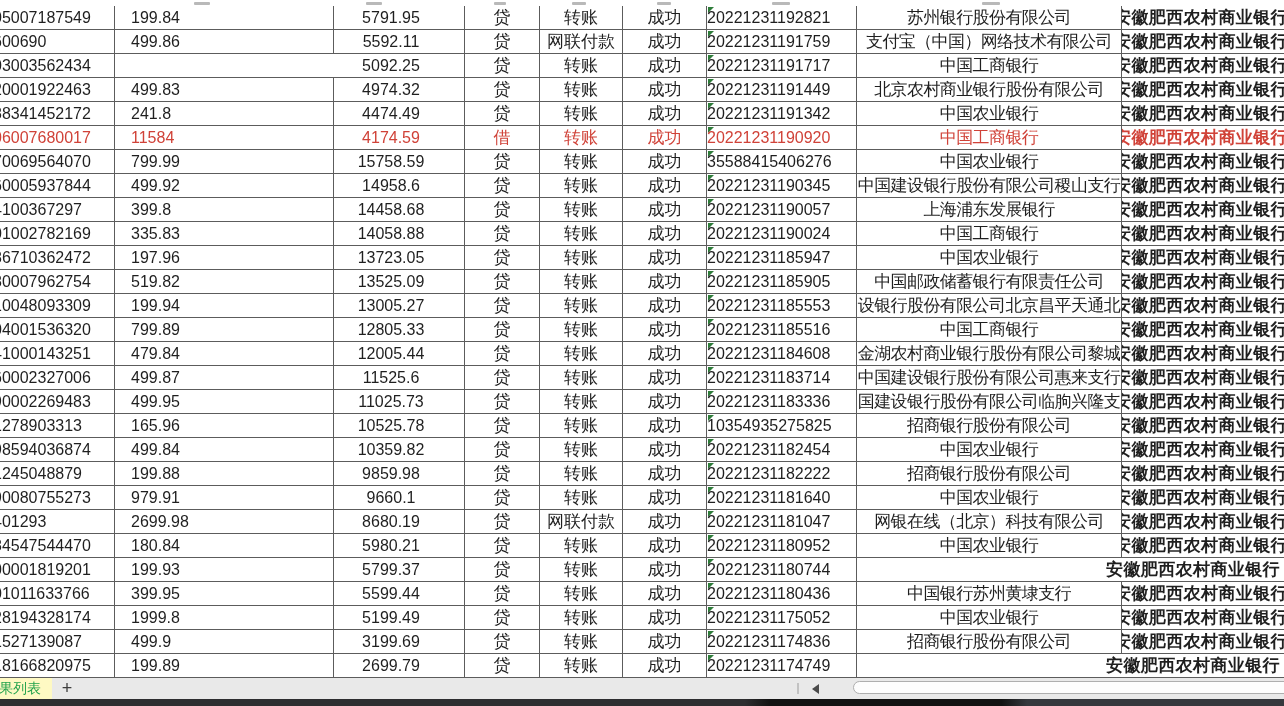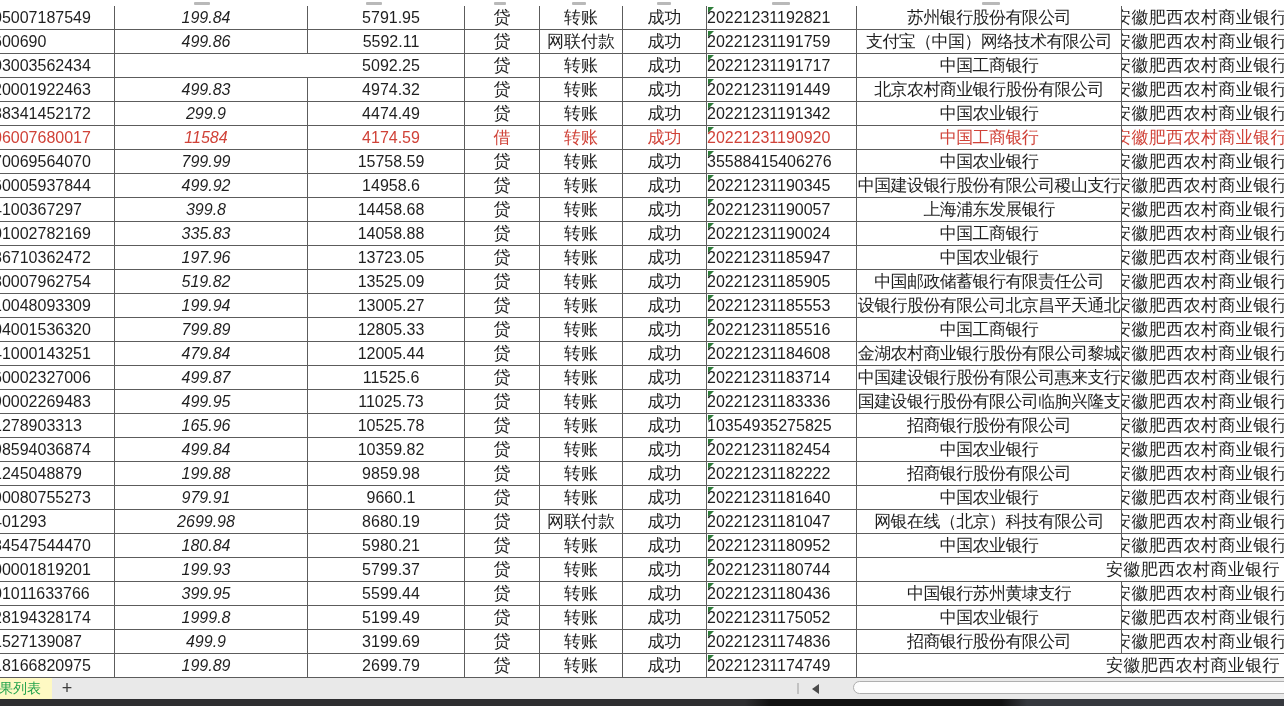--- a/index.html
+++ b/index.html
@@ -9,28 +9,28 @@
 
   
   #grid{position:absolute;left:0;top:0;width:1284px;height:678px;}
   #topline{position:absolute;left:0;top:6px;width:1284px;height:1px;background:#5c5c5c;}
   .row{position:absolute;left:0;width:1284px;height:24px;box-sizing:border-box;
        border-bottom:1px solid #5c5c5c;background:#fff;}
   .c{position:absolute;top:0;height:23px;line-height:23px;box-sizing:border-box;
      border-right:1px solid #5c5c5c;white-space:nowrap;overflow:hidden;font-size:16px;}
   .c1{left:0;width:115px;text-align:left;}
   .c1 .acct{position:relative;left:-7px;}
-  .c2{left:105px;width:203px;text-align:center;font-style:italic;}
+  .c2{left:131px;width:203px;text-align:left;}
   .c3{left:318px;width:147px;text-align:center;}
   .c4{left:465px;width:75px;text-align:center;}
   .c5{left:540px;width:83px;text-align:center;}
   .c6{left:623px;width:84px;text-align:center;}
   .c7{left:707px;width:150px;text-align:left;}
   .c8{left:857px;width:265px;text-align:center;}
-  .c9{left:1122px;width:162px;border-right:none;text-align:left;}
+  .c9{left:1122px;width:162px;border-right:none;text-align:left;font-weight:bold;}
   .c4,.c5,.c6,.c8,.c9{font-family:"Liberation Serif",serif;font-size:17px;}
   .c8 .bank{display:inline-block;letter-spacing:-0.6px;}
   .c9 .own{position:relative;left:-8px;letter-spacing:0.4px;}
   .tri{position:absolute;left:1px;top:1px;width:0;height:0;
        border-top:6px solid #2e7d3a;border-right:6px solid transparent;}
   .c7 .tval{position:relative;}
   .row.hl .c1,.row.hl .c2,.row.hl .c3,.row.hl .c4,.row.hl .c5,.row.hl .c6,
   .row.hl .c7,.row.hl .c8,.row.hl .c9{color:#d04238;}
   .row.bank-empty .c8{border-right:none;}
   .row.bank-empty .c9{overflow:visible;}
@@ -111,21 +111,21 @@
     <div class="c c3">4974.32</div>
     <div class="c c4">贷</div>
     <div class="c c5">转账</div>
     <div class="c c6">成功</div>
     <div class="c c7"><i class="tri"></i><span class="tval">20221231191449</span></div>
     <div class="c c8"><span class="bank">北京农村商业银行股份有限公司</span></div>
     <div class="c c9"><span class="own">安徽肥西农村商业银行</span></div>
   </div>
       <div class="row" style="top: 102px;">
     <div class="c c1"><span class="acct">88341452172</span></div>
-    <div class="c c2">299.9</div>
+    <div class="c c2">241.8</div>
     <div class="c c3">4474.49</div>
     <div class="c c4">贷</div>
     <div class="c c5">转账</div>
     <div class="c c6">成功</div>
     <div class="c c7"><i class="tri"></i><span class="tval">20221231191342</span></div>
     <div class="c c8"><span class="bank">中国农业银行</span></div>
     <div class="c c9"><span class="own">安徽肥西农村商业银行</span></div>
   </div>
       <div class="row hl" style="top: 126px;">
     <div class="c c1"><span class="acct">06007680017</span></div>

